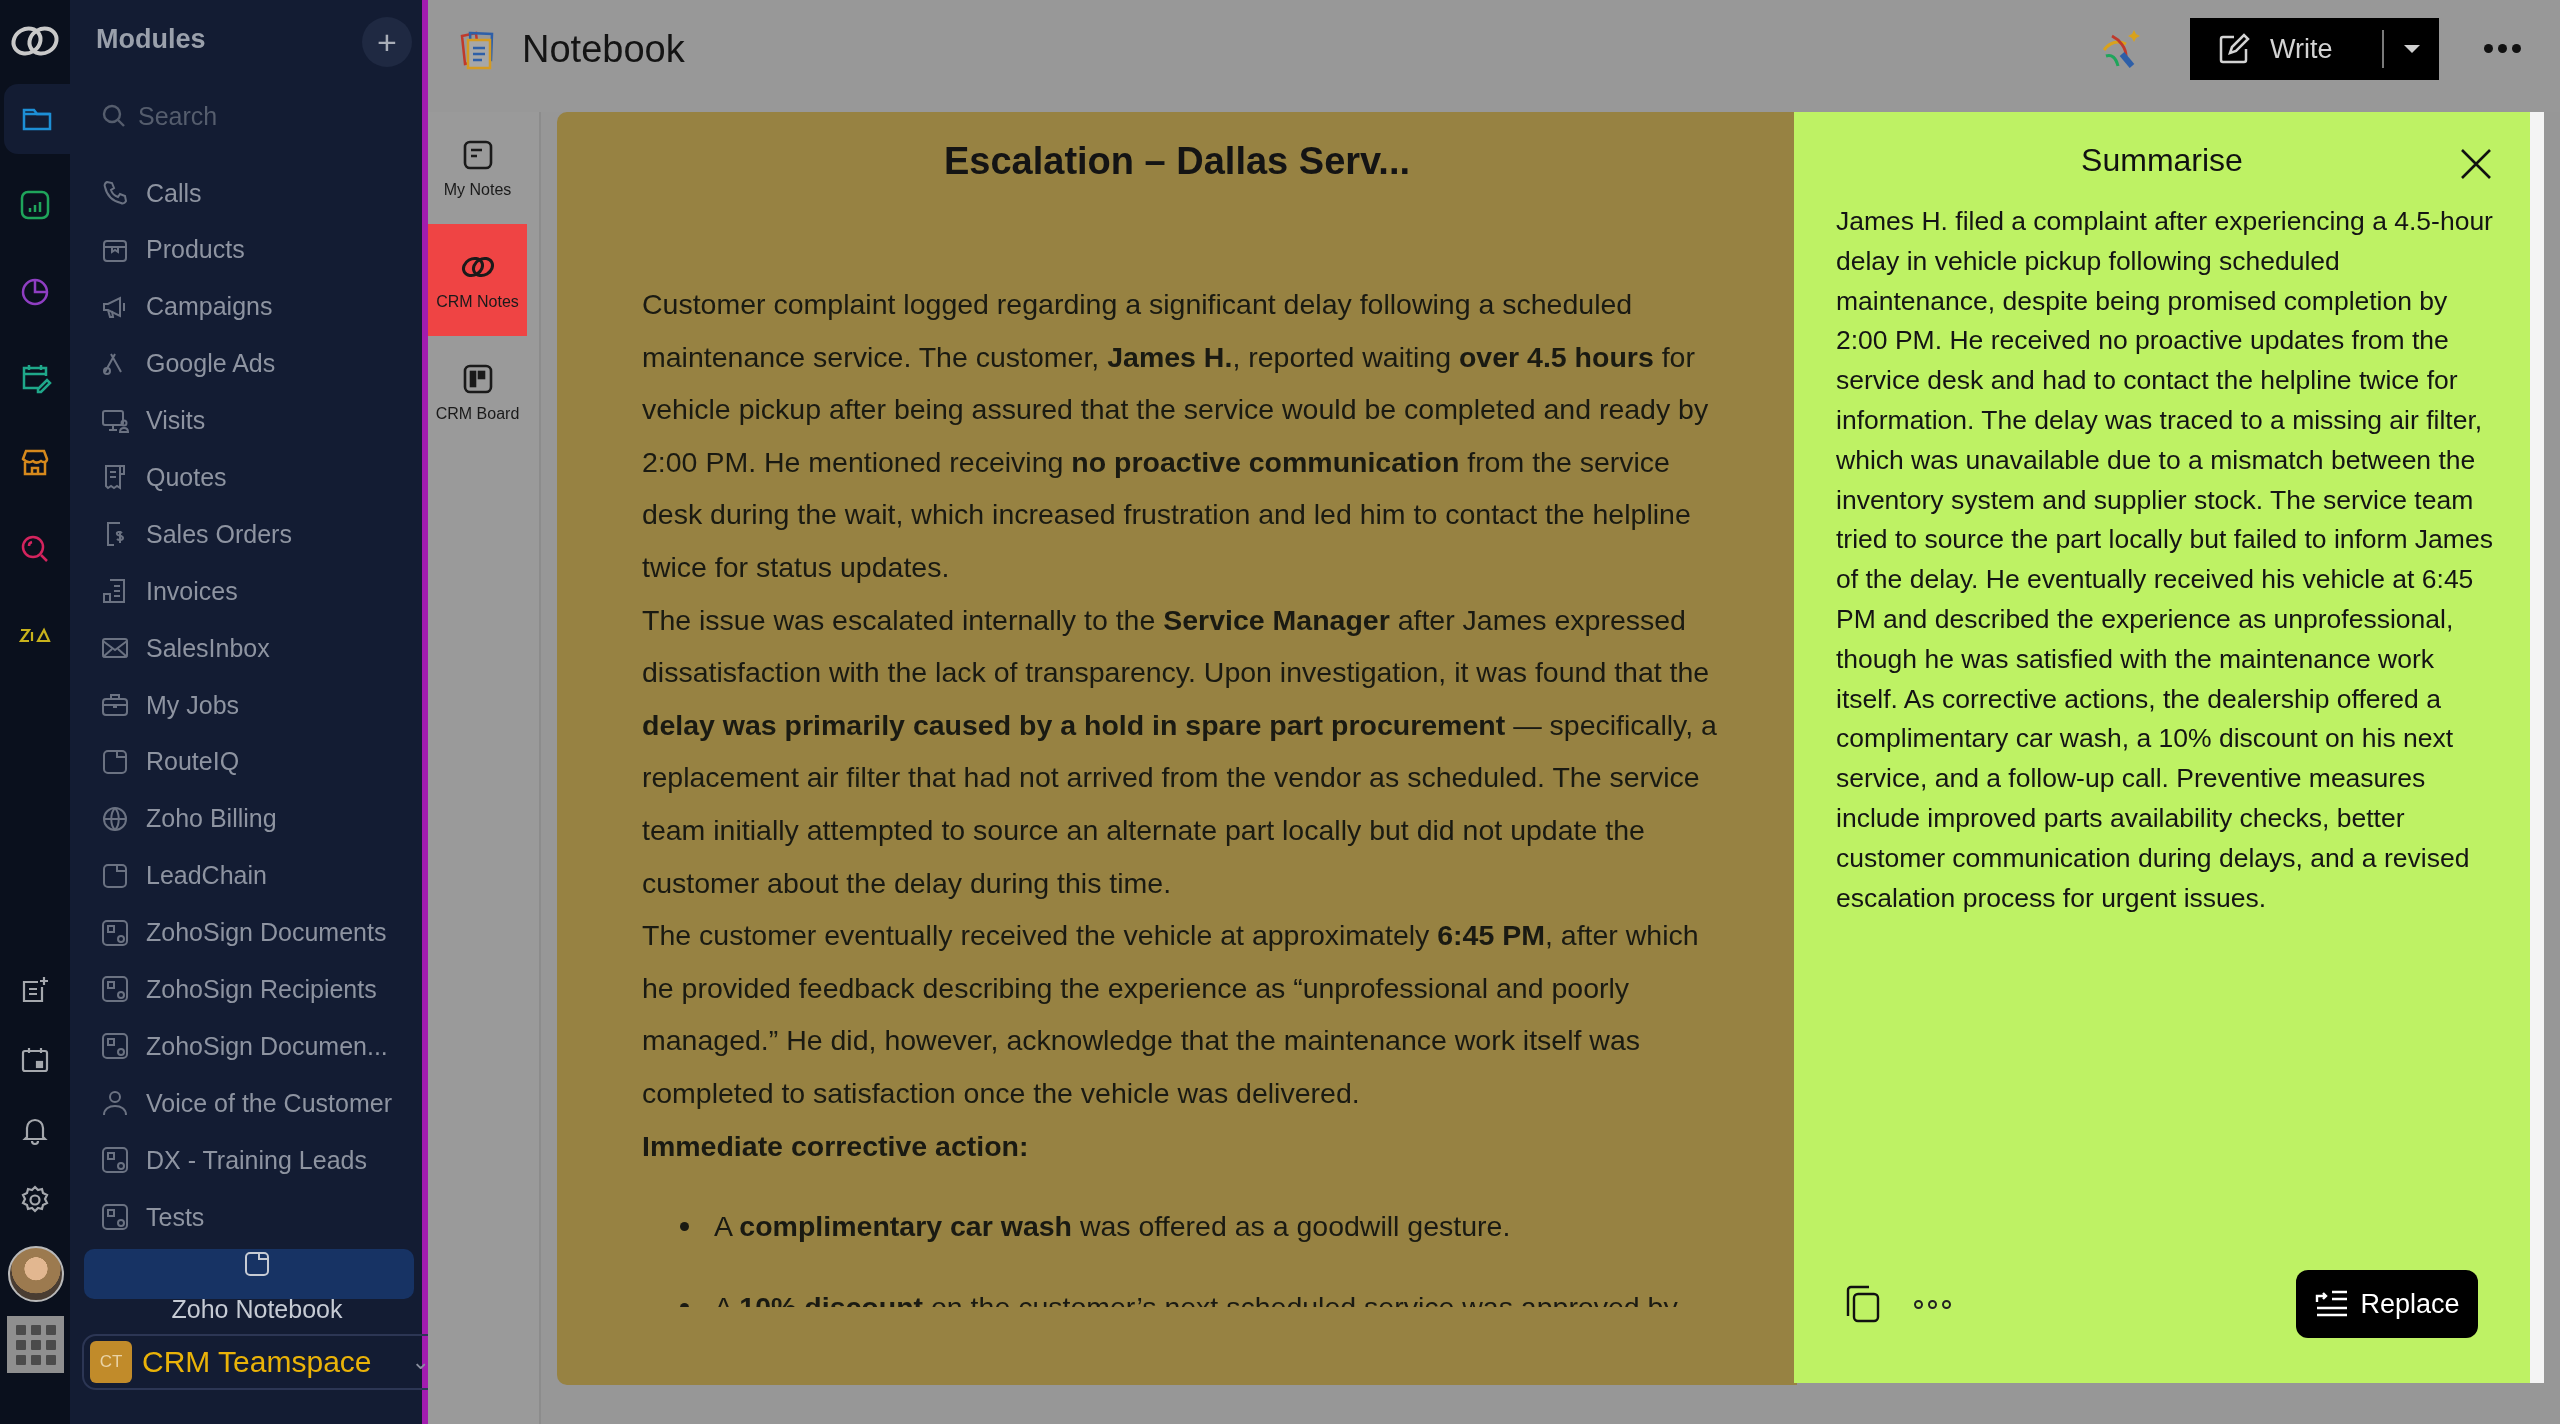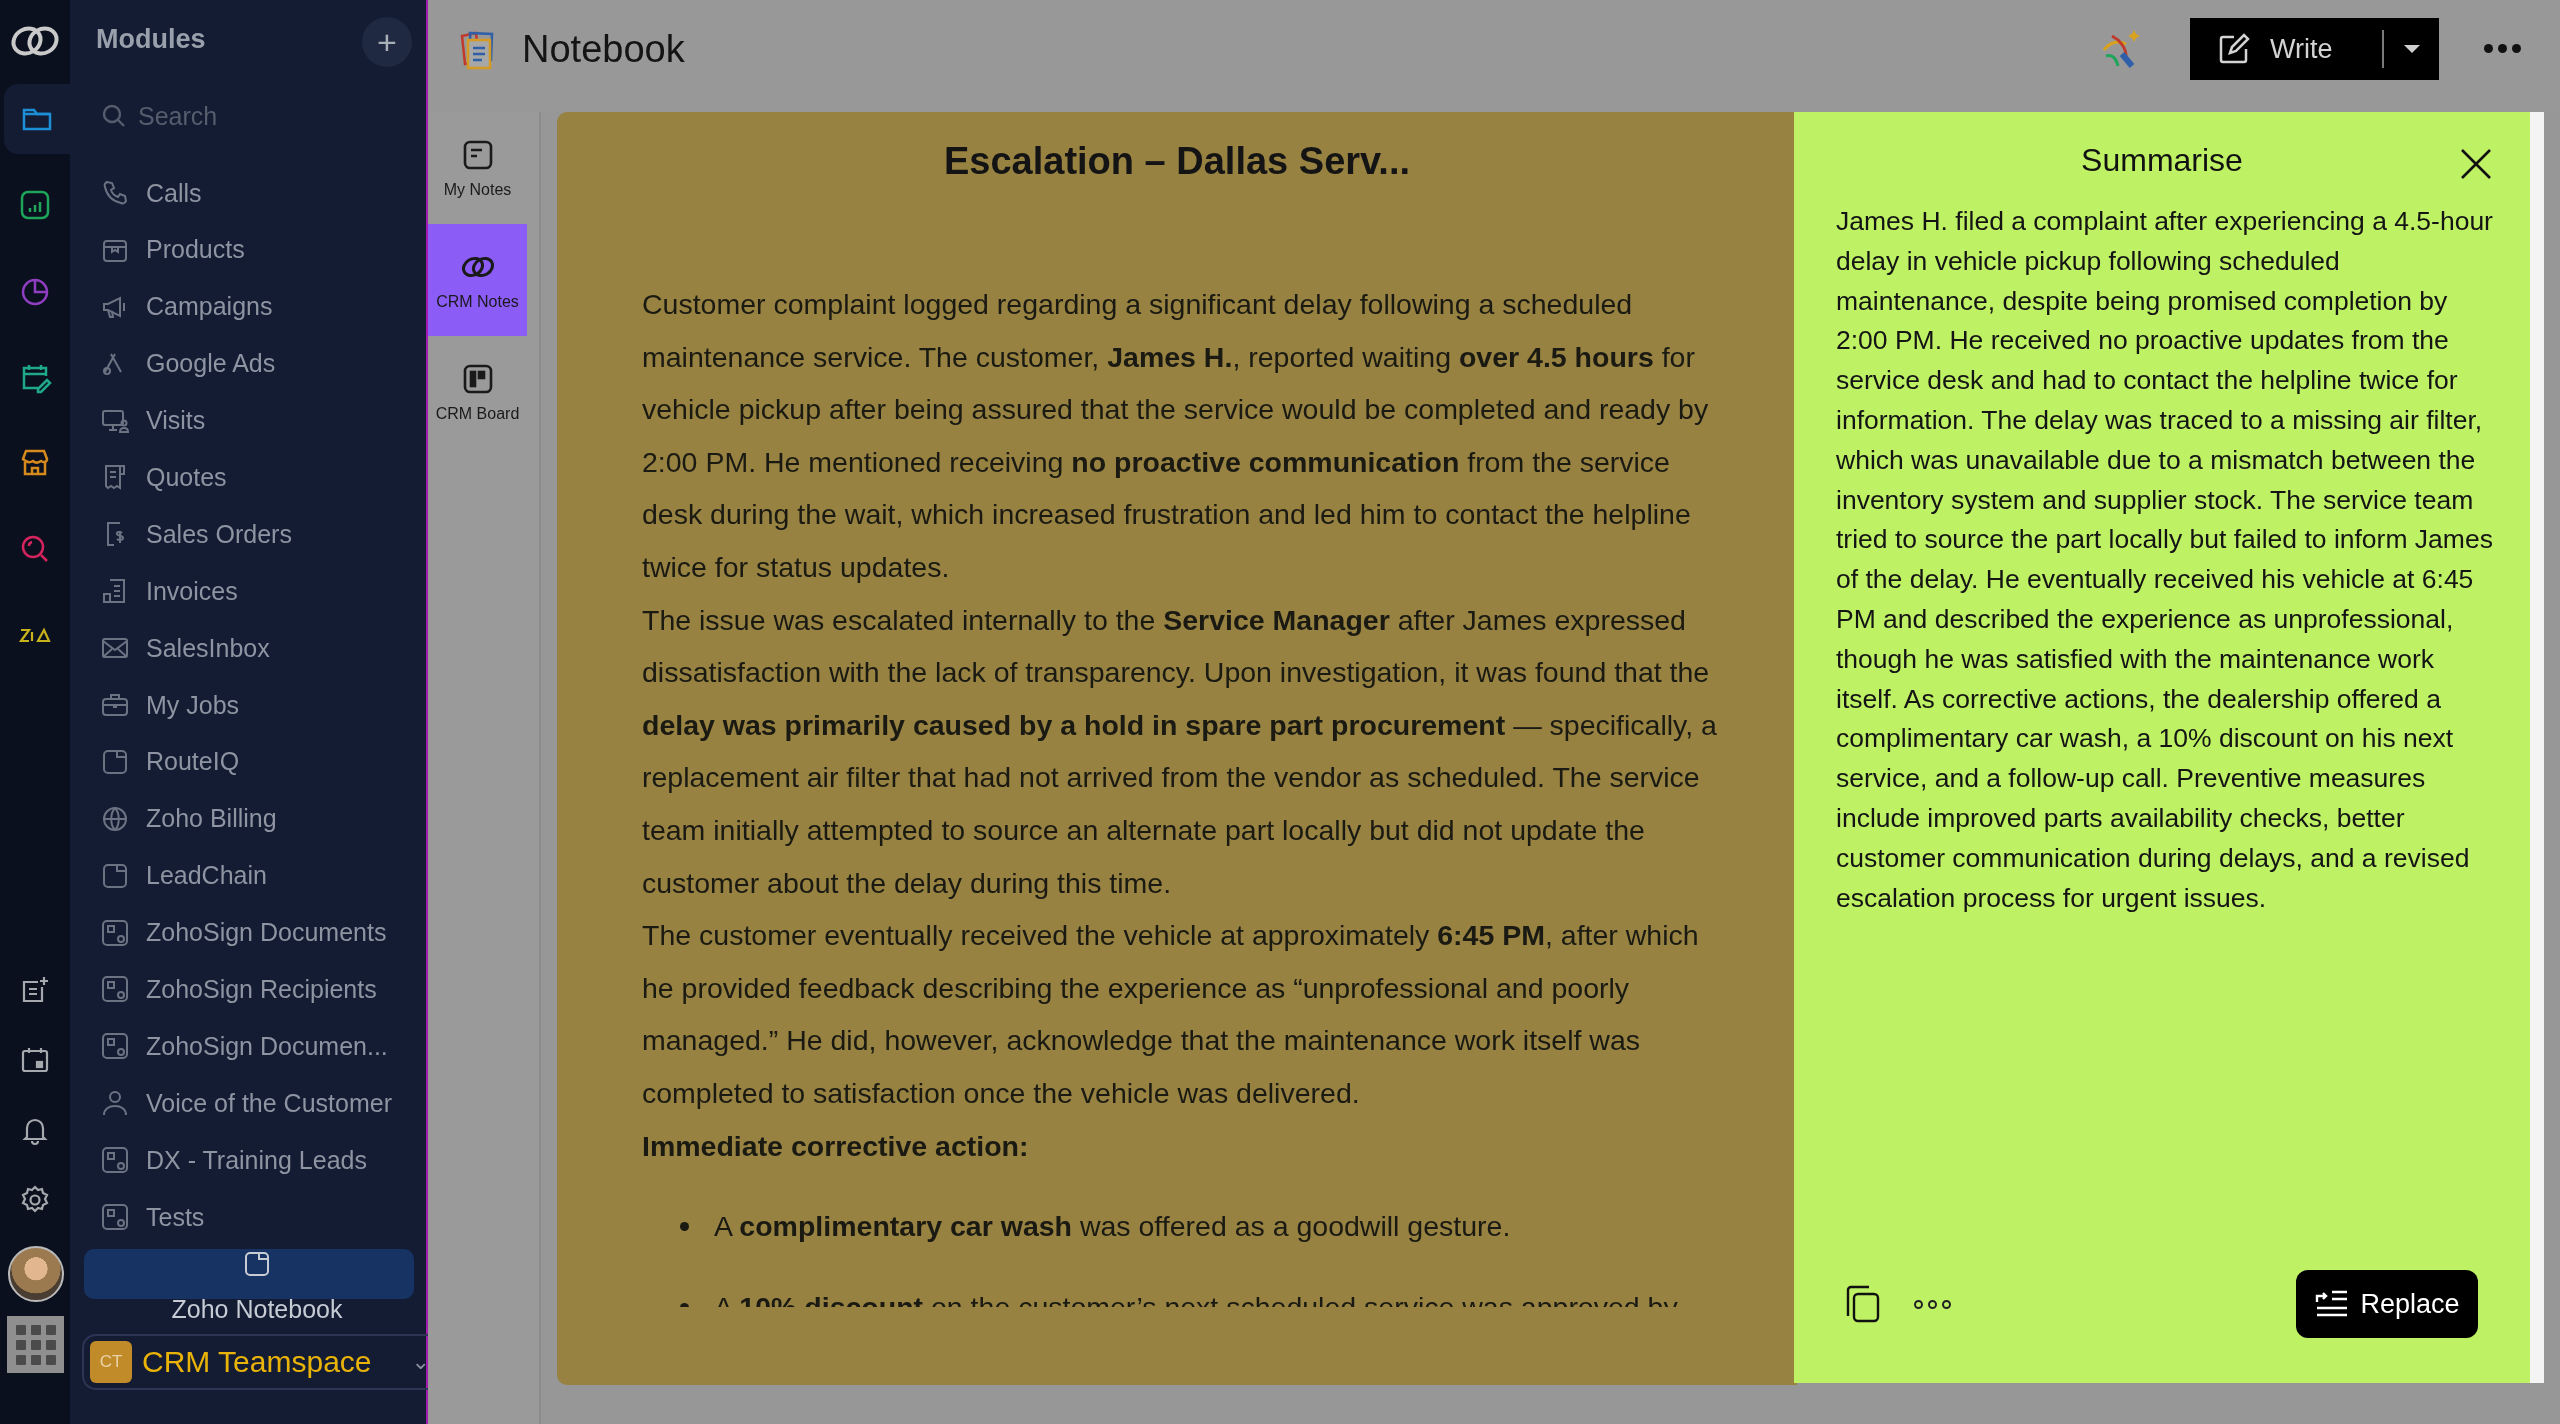--- a/index.html
+++ b/index.html
@@ -10,21 +10,21 @@
   .rail { position: absolute; left: 0; top: 0; width: 70px; height: 1424px; background: #0a101d; }
   .rail-logo { position: absolute; left: 0; top: 0; width: 70px; height: 82px; display: flex; align-items: center; justify-content: center; }
   .rail-item { position: absolute; left: 0; width: 70px; height: 70px; display: flex; align-items: center; justify-content: center; cursor: pointer; }
   .rail-item.active { background: #131c33; border-radius: 14px 0 0 14px; left: 4px; width: 66px; }
   .rail-item svg { width: 34px; height: 34px; }
   .avatar { position: absolute; left: 8px; top: 1246px; width: 56px; height: 56px; border-radius: 50%; border: 2px solid #b9b9b9; background: radial-gradient(circle at 50% 40%, #e2b790 0 28%, #9c7a4f 29% 60%, #4a3d32 61%); }
   .apps-grid { position: absolute; left: 7px; top: 1316px; width: 57px; height: 57px; background: #8f8f8f; display: grid; grid-template-columns: repeat(3, 10px); gap: 5px; justify-content: center; align-content: center; }
   .apps-grid span { width: 10px; height: 10px; background: #4b4b4b; border-radius: 1px; }
 
   
-  .modules { position: absolute; left: 70px; top: 0; width: 358px; height: 1424px; background: #131c33; border-right: 2px solid #a21caf; }
+  .modules { position: absolute; left: 70px; top: 0; width: 358px; height: 1424px; background: #131c33; border-right: 6px solid #a21caf; }
   .modules-title { position: absolute; left: 26px; top: 24px; font-size: 27px; font-weight: bold; color: #9aa0ab; }
   .add-btn { position: absolute; left: 292px; top: 17px; width: 50px; height: 50px; border-radius: 50%; background: #1f2942; display: flex; align-items: center; justify-content: center; color: #a9aeb8; font-size: 34px; line-height: 1; cursor: pointer; }
   .search { position: absolute; left: 30px; top: 96px; width: 300px; height: 40px; display: flex; align-items: center; gap: 10px; color: #555d6d; font-size: 25px; }
   .search svg { width: 28px; height: 28px; }
   .mod-list { position: absolute; left: 14px; top: 168px; width: 330px; }
   .mod-item { height: 50px; margin-bottom: 6.9px; display: flex; align-items: center; padding-left: 16px; gap: 16px; color: #8e94a1; font-size: 25px; border-radius: 10px; cursor: pointer; white-space: nowrap; }
   .mod-item svg { width: 30px; height: 30px; flex: 0 0 30px; }
   .mod-item.active { background: #173364; color: #c6cbd4; flex-direction: column; }
   .teamspace { position: absolute; left: 12px; top: 1334px; width: 372px; height: 56px; border: 2px solid #2c3654; border-radius: 14px; display: flex; align-items: center; padding-left: 6px; gap: 10px; cursor: pointer; }
   .ts-badge { width: 42px; height: 42px; border-radius: 6px; background: #c18b2a; color: #e9d3a6; font-size: 17px; display: flex; align-items: center; justify-content: center; }
@@ -41,21 +41,21 @@
   .write-main svg { width: 36px; height: 36px; }
   .write-div { width: 2px; height: 38px; background: #7a7a7a; }
   .write-caret { flex: 1; display: flex; justify-content: center; }
   .write-caret span { width: 0; height: 0; border-left: 8px solid transparent; border-right: 8px solid transparent; border-top: 8px solid #cfcfcf; }
   .more-top { position: absolute; left: 2044px; top: 28px; width: 60px; height: 40px; display: flex; align-items: center; justify-content: center; gap: 5px; cursor: pointer; }
   .more-top span { width: 9px; height: 9px; border-radius: 50%; background: #111; }
 
   
   .inner-rail { position: absolute; left: 428px; top: 112px; width: 113px; height: 1312px; background: #9a9a9a; border-right: 2px solid #8c8c8c; }
   .inner-item { width: 99px; height: 112px; display: flex; flex-direction: column; align-items: center; justify-content: center; gap: 8px; cursor: pointer; }
-  .inner-item.active { background: #8b5cf6; }
+  .inner-item.active { background: #ef4444; }
   .inner-item svg { width: 36px; height: 36px; }
   .inner-label { font-size: 16px; color: #1a1a1a; }
 
   
   .note { position: absolute; left: 557px; top: 112px; width: 1240px; height: 1273px; background: #978242; border-radius: 10px 0 0 10px; overflow: hidden; }
   .note-title { position: absolute; left: 0; width: 1240px; top: 28px; text-align: center; font-size: 38px; font-weight: bold; color: #141414; }
   .note-body { position: absolute; left: 85px; top: 166px; width: 1080px; height: 1118px; color: #1a1a12; font-size: 28.5px; line-height: 52.6px; overflow: hidden; }
   .note-body b { font-weight: bold; }
   .note-body p { margin: 0; }
   .note-body .heading { font-weight: bold; }

